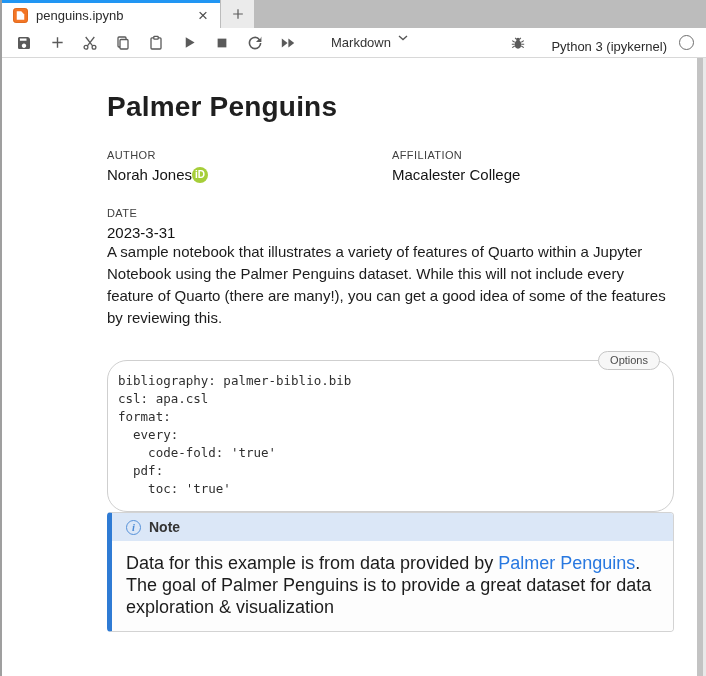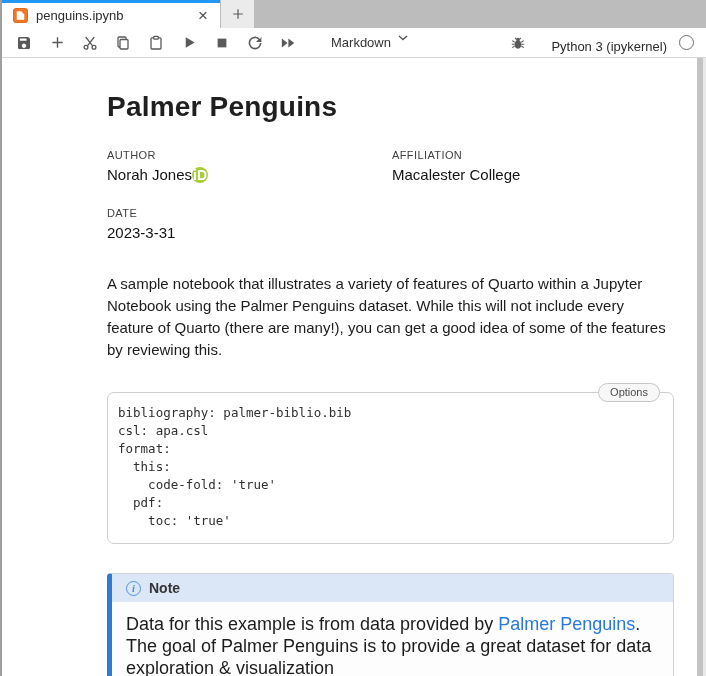--- a/index.html
+++ b/index.html
@@ -31,30 +31,30 @@
 
   
   .scroll-strip { position:absolute; top:58px; right:3px; bottom:0; width:6px; background:#c3c3c3; }
   .edge-right { position:absolute; top:58px; right:0; bottom:0; width:3px; background:#e9e9e9; }
 
   
   .content { position:absolute; top:58px; left:0; right:9px; bottom:0; background:#fff; overflow:hidden;padding-left:9px; }
   .doc { margin:33px 0 0 96px; width:567px; color:#1c1c1c; }
   h1.title { font-size:28px; font-weight:600; letter-spacing:.2px; color:#1f1f1f; margin-bottom:26px; }
 
-  .meta-grid { display:grid; grid-template-columns:285px 1fr; row-gap:24px; margin-bottom:32px; }
+  .meta-grid { display:grid; grid-template-columns:285px 1fr; row-gap:24px; }
   .meta-label { font-size:11px; letter-spacing:.4px; color:#404040; margin-bottom:5px; }
   .meta-value { font-size:15px; color:#141414; display:flex; align-items:center; }
   .orcid { display:inline-flex; align-items:center; justify-content:center; width:16px; height:16px;
-           border-radius:50%; background:#a6ce39; color:#fff; font-size:14px; font-weight:bold; }
+           border-radius:50%; background:#a6ce39; color:#fff; font-size:10px; font-weight:bold; }
 
   .intro { font-size:15px; line-height:22px; color:#1c1c1c; margin-bottom:31px; }
 
-  .yaml-block { position:relative; border:1px solid #cfcfcf; border-radius:7px; background:#fff;
-                padding:11px 14px 13px 10px; margin-bottom:29px; }
+  .yaml-block { position:relative; border:1px solid #cfcfcf; border-radius:20px; background:#fff;
+                padding:11px 14px 13px 10px; }
   .yaml-line { font-family:"DejaVu Sans Mono", monospace; font-size:12.5px; line-height:18px;
                white-space:pre; color:#2f2f2f; }
   .options-btn { position:absolute; top:-10px; right:13px; font-size:11px; color:#4c4c4c;
                  background:#f7f7f7; border:1px solid #c6c6c6; border-radius:10px;
                  padding:2px 11px 3px; cursor:pointer; font-family:"Liberation Sans", sans-serif; }
 
   .callout { border:1px solid #d3d3d3; border-left:5px solid #2f7bd4; border-radius:4px; overflow:hidden; }
   .callout-header { display:flex; align-items:center; gap:8px; background:#dbe7f7;
                     padding:6px 14px; }
   .info-circle { display:inline-flex; align-items:center; justify-content:center; width:15px; height:15px;
@@ -207,21 +207,21 @@
         <div></div>
       </div>
 
       <p class="intro">A sample notebook that illustrates a variety of features of Quarto within a Jupyter Notebook using the Palmer Penguins dataset. While this will not include every feature of Quarto (there are many!), you can get a good idea of some of the features by reviewing this.</p>
 
       <div class="yaml-block">
         <button class="options-btn">Options</button>
         <div class="yaml-line">bibliography: palmer-biblio.bib</div>
         <div class="yaml-line">csl: apa.csl</div>
         <div class="yaml-line">format:</div>
-        <div class="yaml-line">  this:</div>
+        <div class="yaml-line">  every:</div>
         <div class="yaml-line">    code-fold: 'true'</div>
         <div class="yaml-line">  pdf:</div>
         <div class="yaml-line">    toc: 'true'</div>
       </div>
 
       <div class="callout">
         <div class="callout-header">
           <span class="info-circle">i</span>
           <span class="callout-title">Note</span>
         </div>

